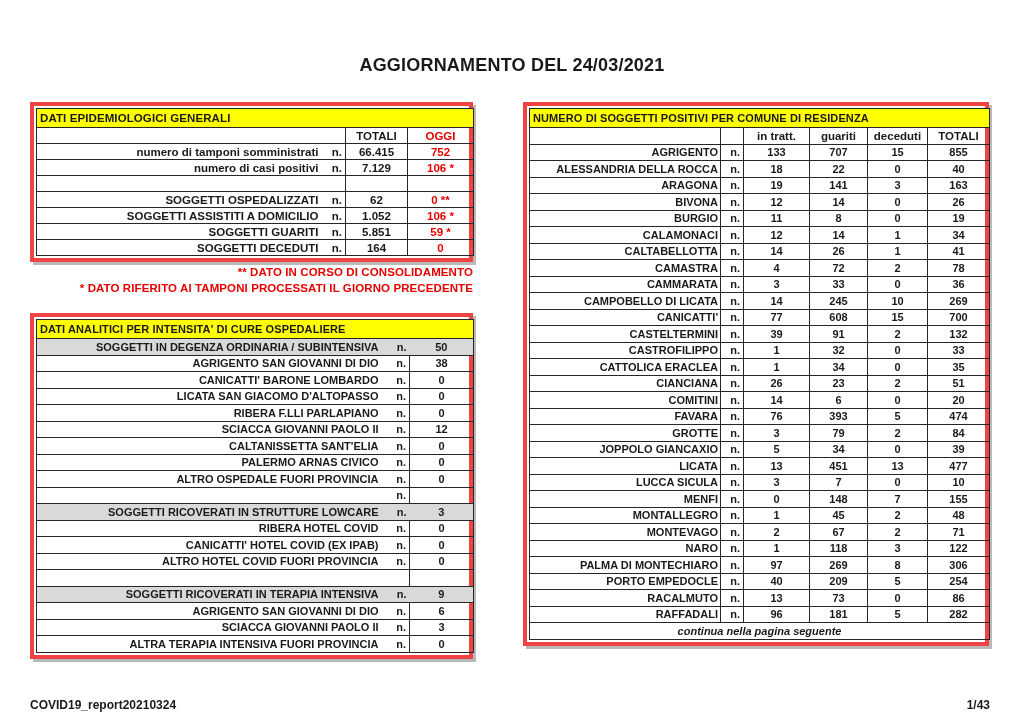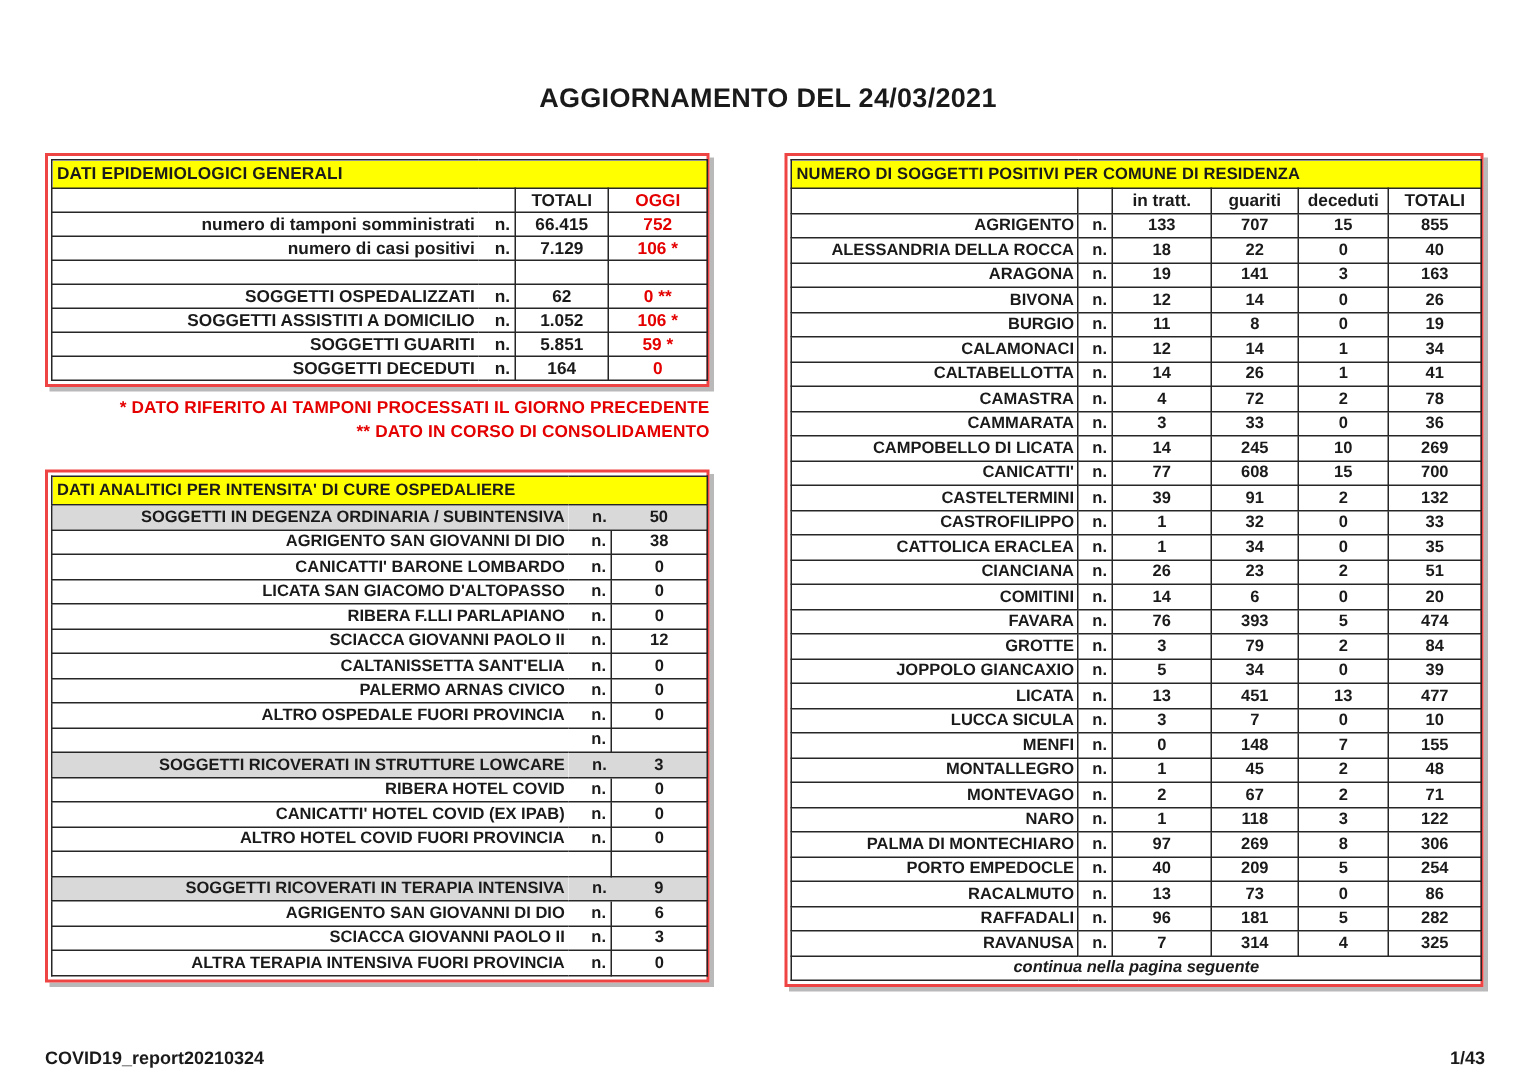--- a/index.html
+++ b/index.html
@@ -17,21 +17,21 @@
     position: absolute; top: 25px; left: 0; width: 100%;
     text-align: center; font-size: 13px; letter-spacing: .1px;
     white-space: pre;
   }
   .update-title {
     position: absolute; top: 55px; left: 0; width: 100%;
     text-align: center; font-size: 18px; letter-spacing: .2px;
   }
   .tbl-wrap {
     position: absolute;
-    border: 2px solid #ef4444;
+    border: 4px solid #ef4444;
     padding: 2px;
     background: #ffffff;
     box-shadow: 3px 3px 0 rgba(128,128,128,0.55);
   }
   #tbl-general  { top: 102px; left: 30px;  width: 443px; }
   #tbl-hospital { top: 313px; left: 30px;  width: 443px; }
   #tbl-comuni   { top: 102px; left: 523px; width: 466px; }
   table.tbl { border-collapse: collapse; table-layout: fixed; width: 100%; }
   .tbl td {
     border: 1px solid #262626;
@@ -146,22 +146,22 @@
             <td class="label-cell no-sep-right">SOGGETTI DECEDUTI</td>
             <td class="n-cell no-sep-left">n.</td>
             <td class="num-cell">164</td>
             <td class="num-cell oggi">0</td>
           </tr>
         </tbody>
     </table>
   </div>
 
   <div class="notes">
+    <div>** DATO IN CORSO DI CONSOLIDAMENTO</div>
     <div>* DATO RIFERITO AI TAMPONI PROCESSATI IL GIORNO PRECEDENTE</div>
-    <div>** DATO IN CORSO DI CONSOLIDAMENTO</div>
   </div>
 
   <div class="tbl-wrap" id="tbl-hospital">
     <table class="tbl t2">
       <colgroup>
           <col style="width:344px">
           <col style="width:29px">
           <col style="width:64px">
         </colgroup>
       <tbody>
@@ -568,28 +568,20 @@
 
           <tr>
             <td class="label-cell">RAFFADALI</td>
             <td class="n-cell">n.</td>
             <td class="num-cell">96</td>
             <td class="num-cell">181</td>
             <td class="num-cell">5</td>
             <td class="num-cell">282</td>
           </tr>
 
-          <tr>
-            <td class="label-cell">RAVANUSA</td>
-            <td class="n-cell">n.</td>
-            <td class="num-cell">7</td>
-            <td class="num-cell">314</td>
-            <td class="num-cell">4</td>
-            <td class="num-cell">325</td>
-          </tr>
         </tbody>
       <tbody>
         <tr>
           <td colspan="6" class="continua">continua nella pagina seguente</td>
         </tr>
       </tbody>
     </table>
   </div>
 
   <div class="page-footer">

